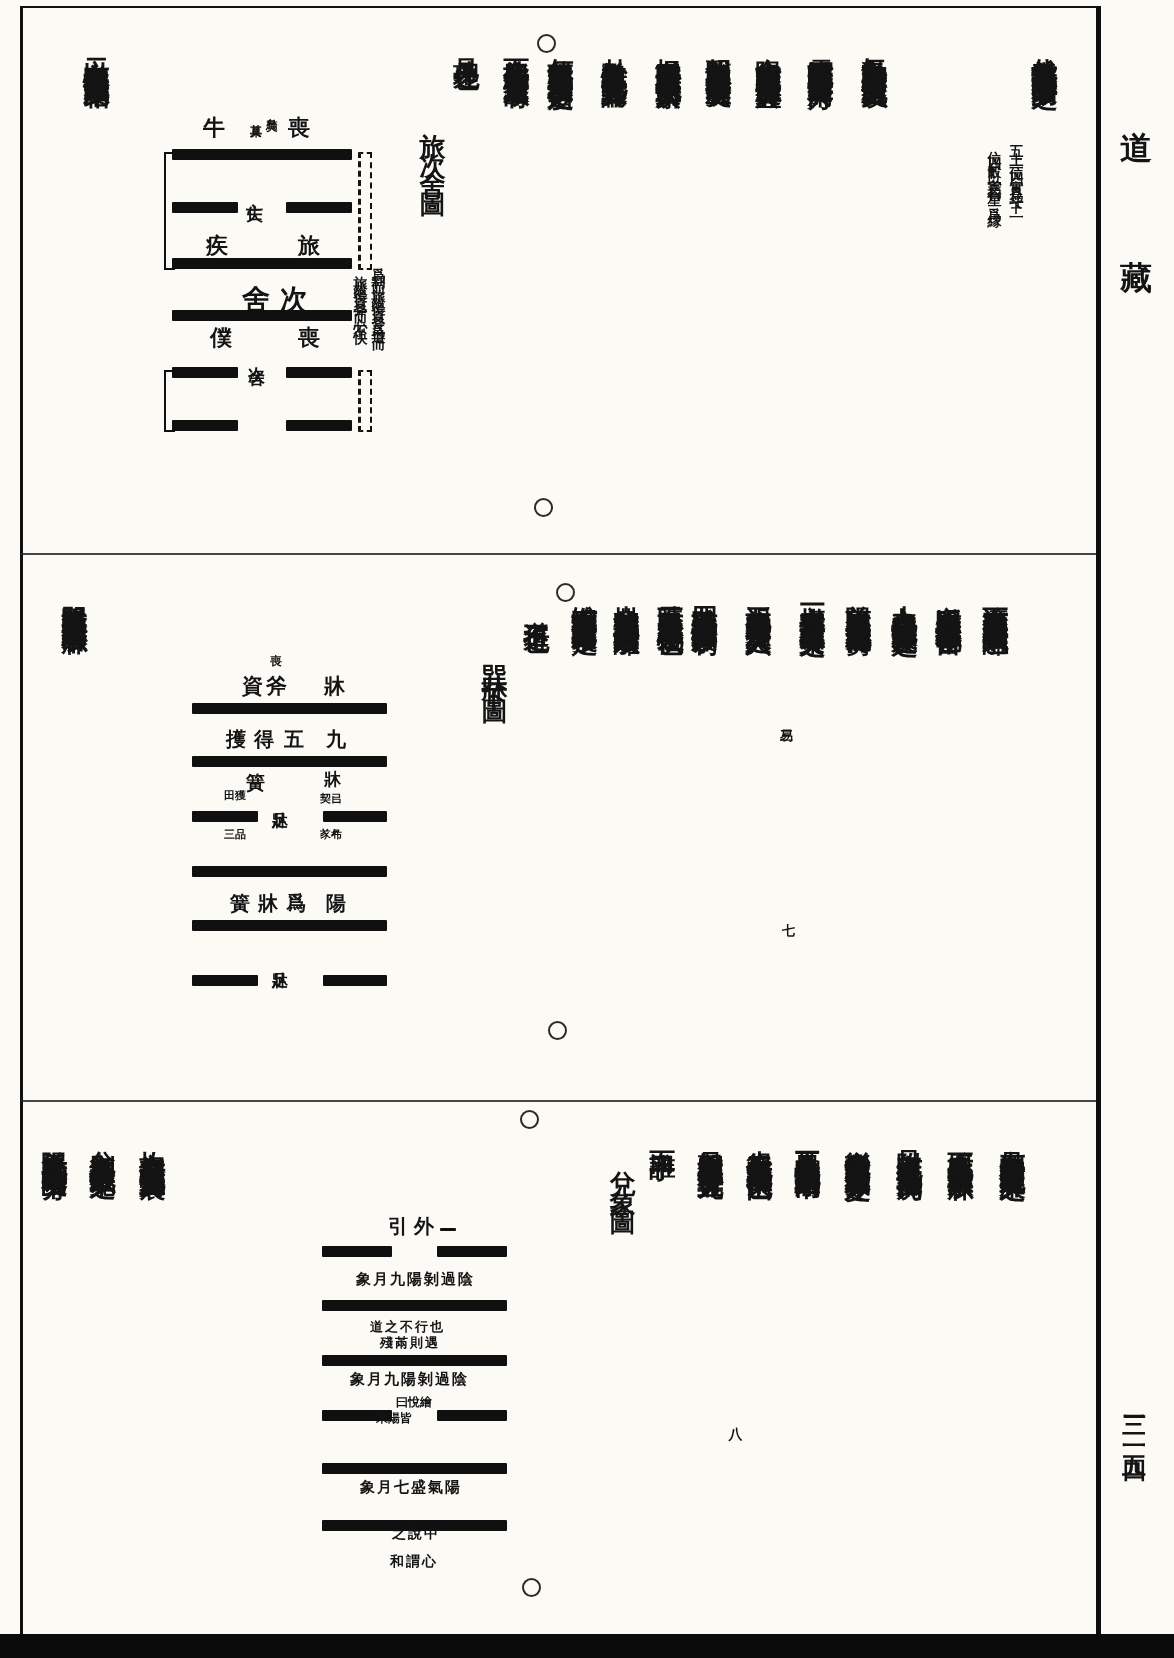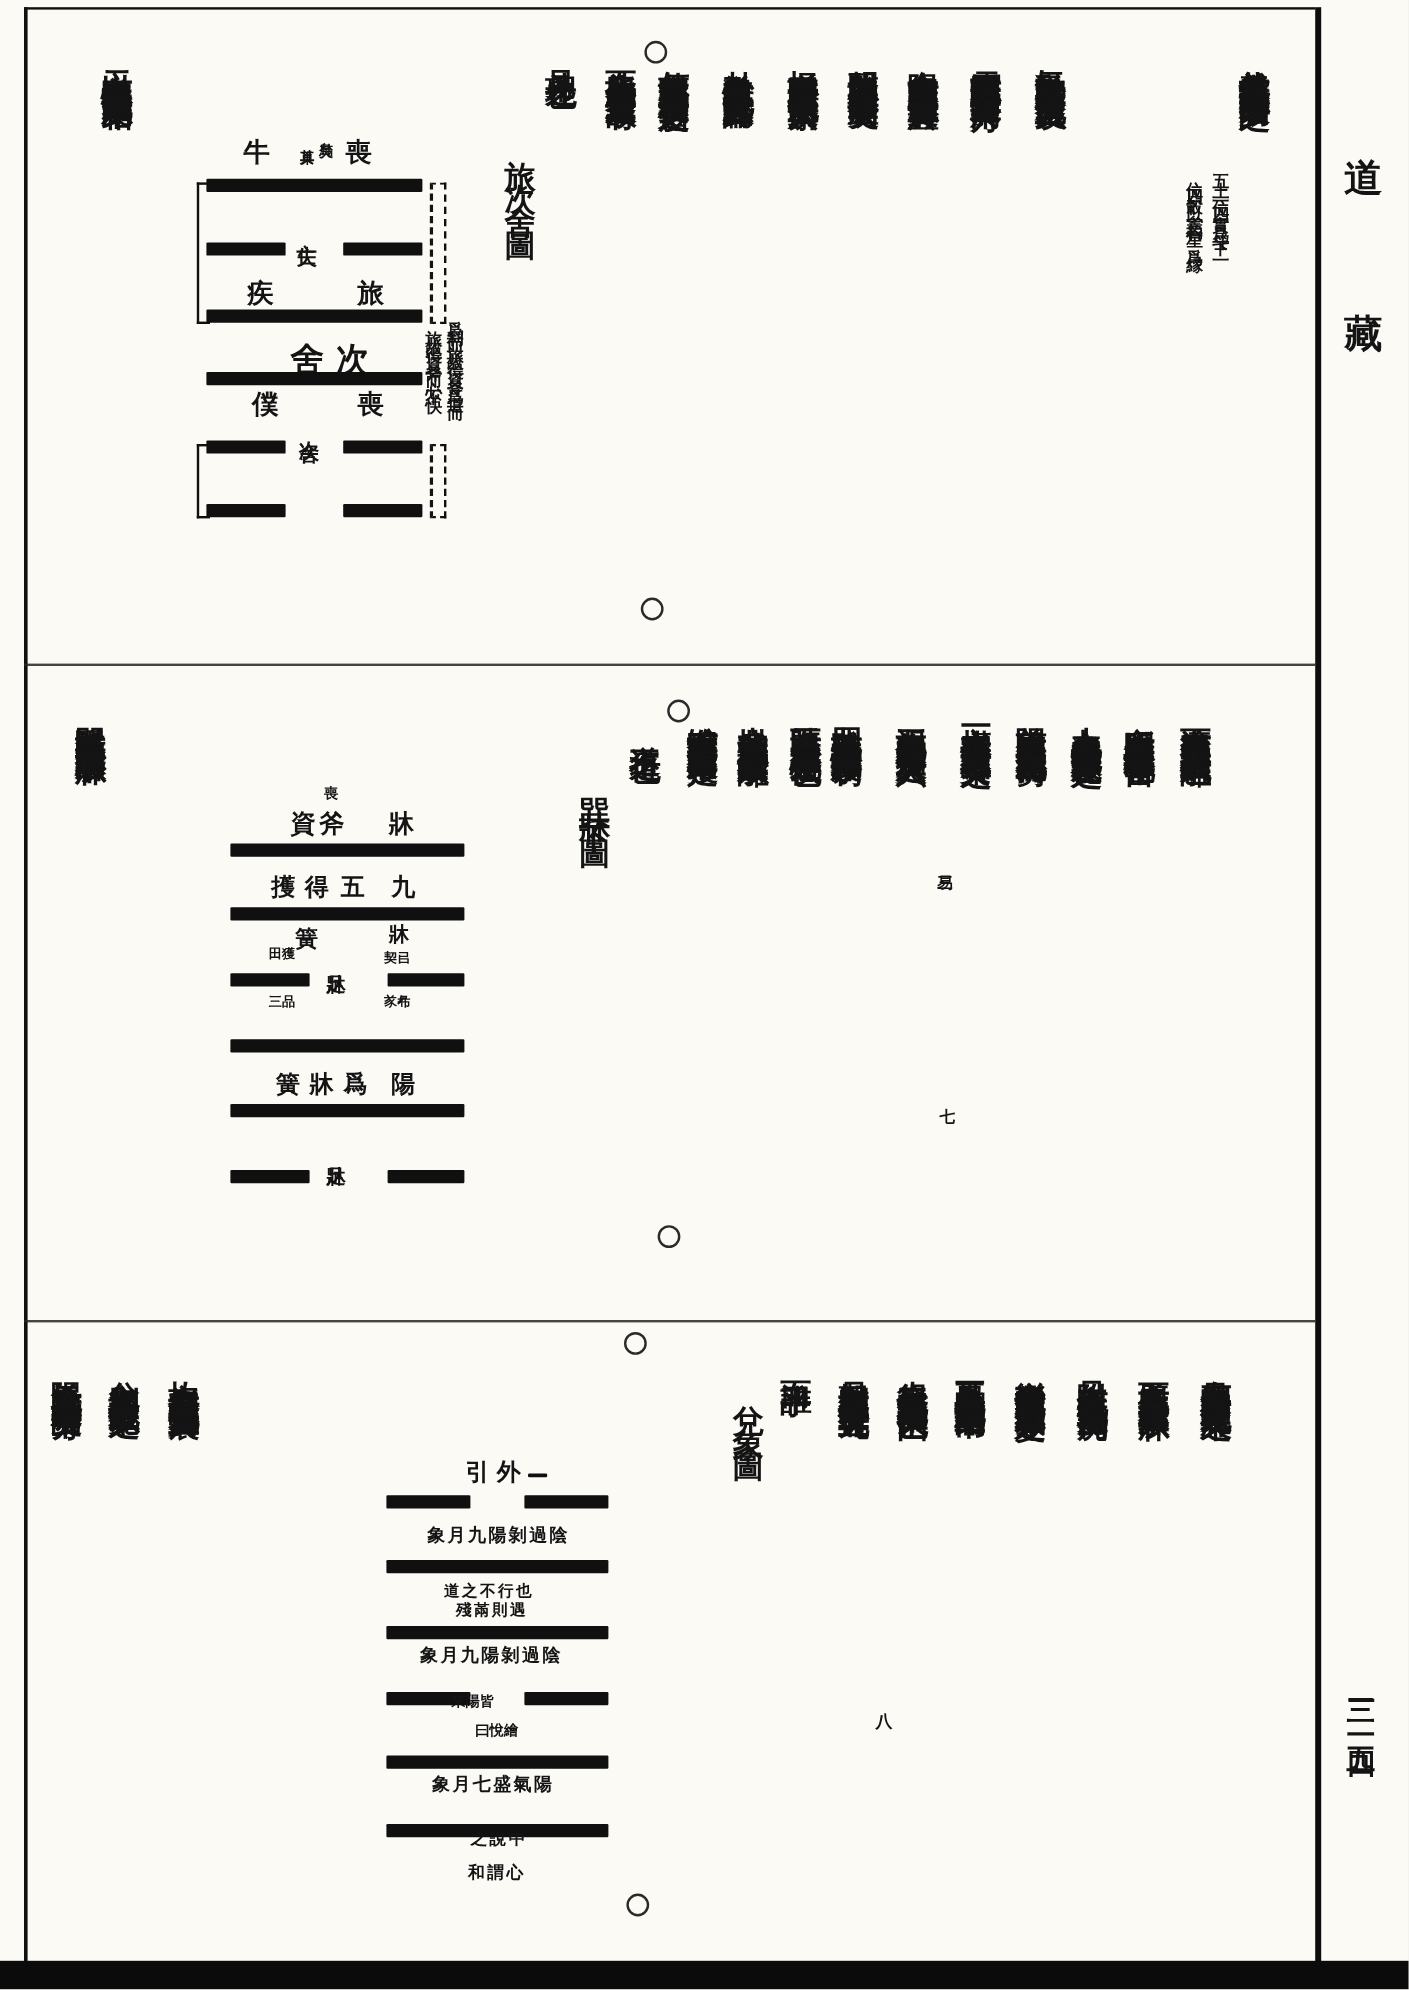--- a/index.html
+++ b/index.html
@@ -178,21 +178,21 @@
     <div class="hlabel" style="left:336px;top:172px;font-size:15px;letter-spacing:2px;">象月九陽剝過陰</div>
     <div class="bar" style="left:302px;top:200px;width:185px;"></div>
 
     <div class="hlabel" style="left:350px;top:220px;font-size:13px;letter-spacing:2px;">道之不行也</div>
     <div class="hlabel" style="left:360px;top:236px;font-size:13px;letter-spacing:2px;">殘㒼則遇</div>
     <div class="bar" style="left:302px;top:255px;width:185px;"></div>
 
     <div class="hlabel" style="left:330px;top:272px;font-size:15px;letter-spacing:2px;">象月九陽剝過陰</div>
     <div class="bar" style="left:302px;top:310px;width:70px;"></div>
     <div class="bar" style="left:417px;top:310px;width:70px;"></div>
-    <div class="hlabel" style="left:376px;top:296px;font-size:12px;margin-top:40px;">曰悅繪</div>
+    <div class="hlabel" style="left:376px;top:296px;font-size:12px;">曰悅繪</div>
     <div class="hlabel" style="left:356px;top:312px;font-size:12px;">來陽皆</div>
 
     <div class="bar" style="left:302px;top:363px;width:185px;"></div>
     <div class="hlabel" style="left:340px;top:380px;font-size:15px;letter-spacing:2px;">象月七盛氣陽</div>
 
     <div class="bar" style="left:302px;top:420px;width:185px;"></div>
     <div class="hlabel" style="left:372px;top:426px;font-size:14px;letter-spacing:2px;">之說中</div>
     <div class="hlabel" style="left:370px;top:454px;font-size:14px;letter-spacing:2px;">和謂心</div>
 
     <div class="vcol" style="left:120px;top:30px;">坎之初六主於冬至離之初九主於夏至震</div>

